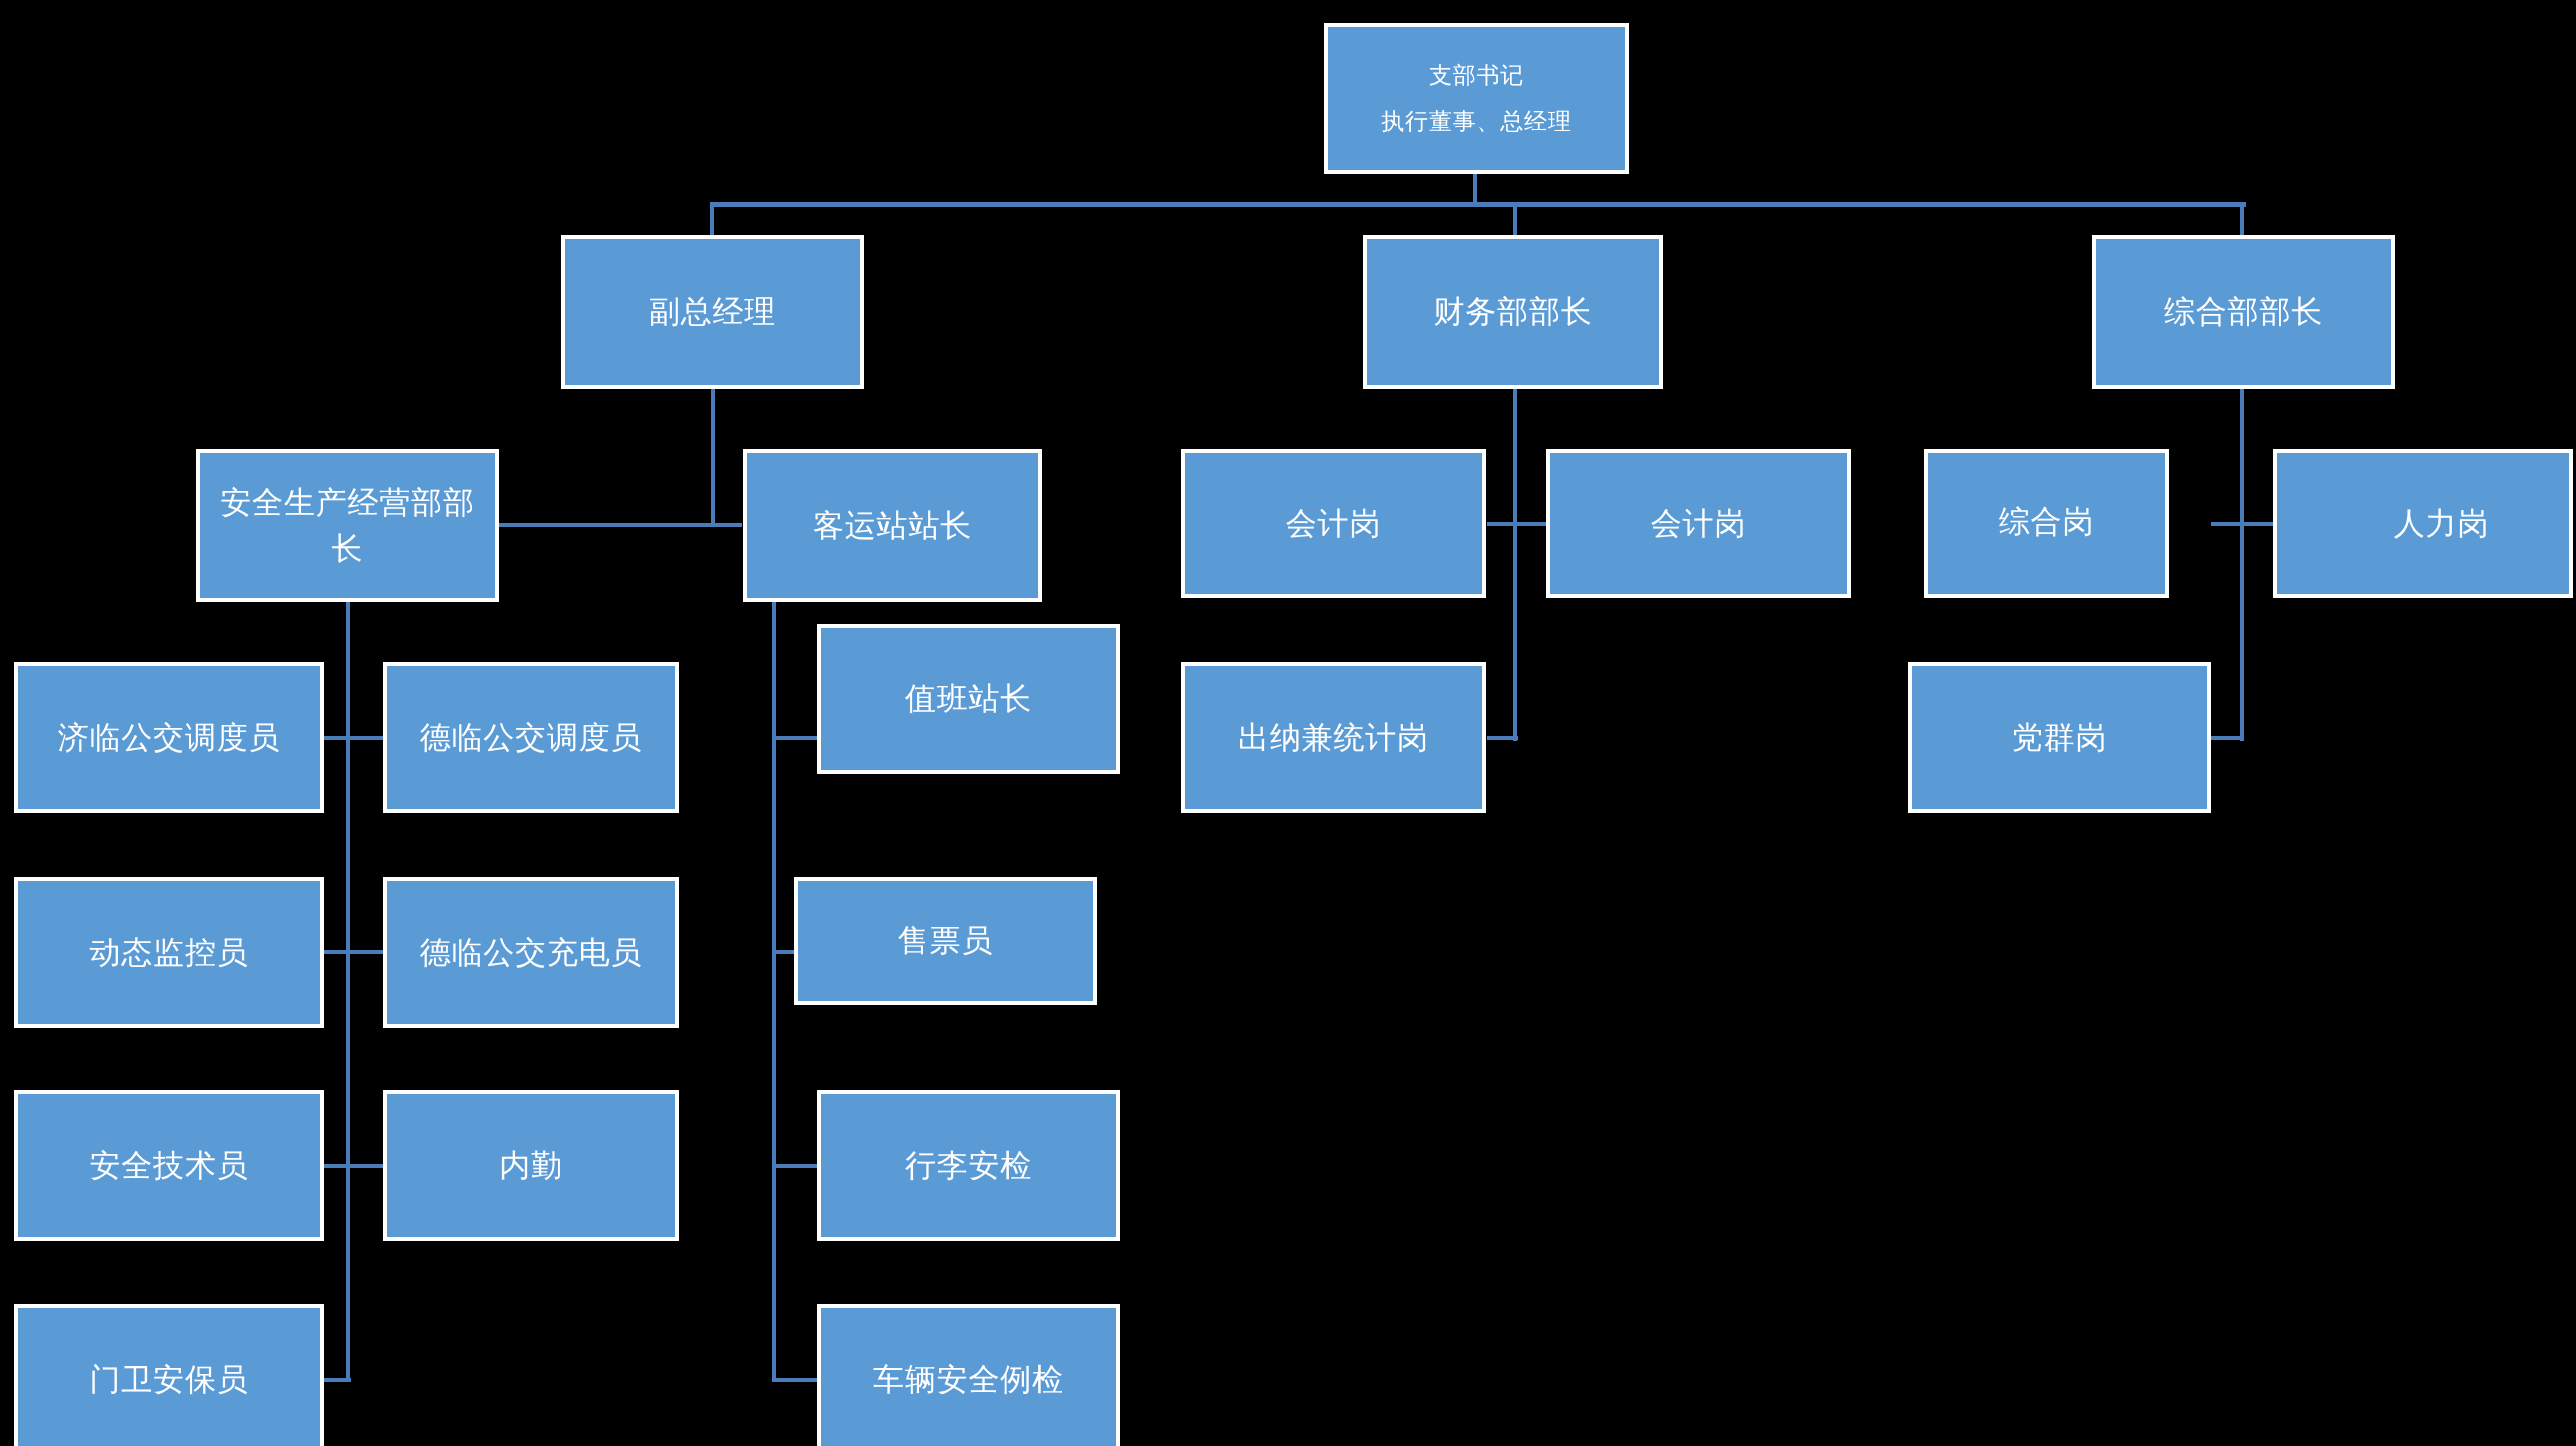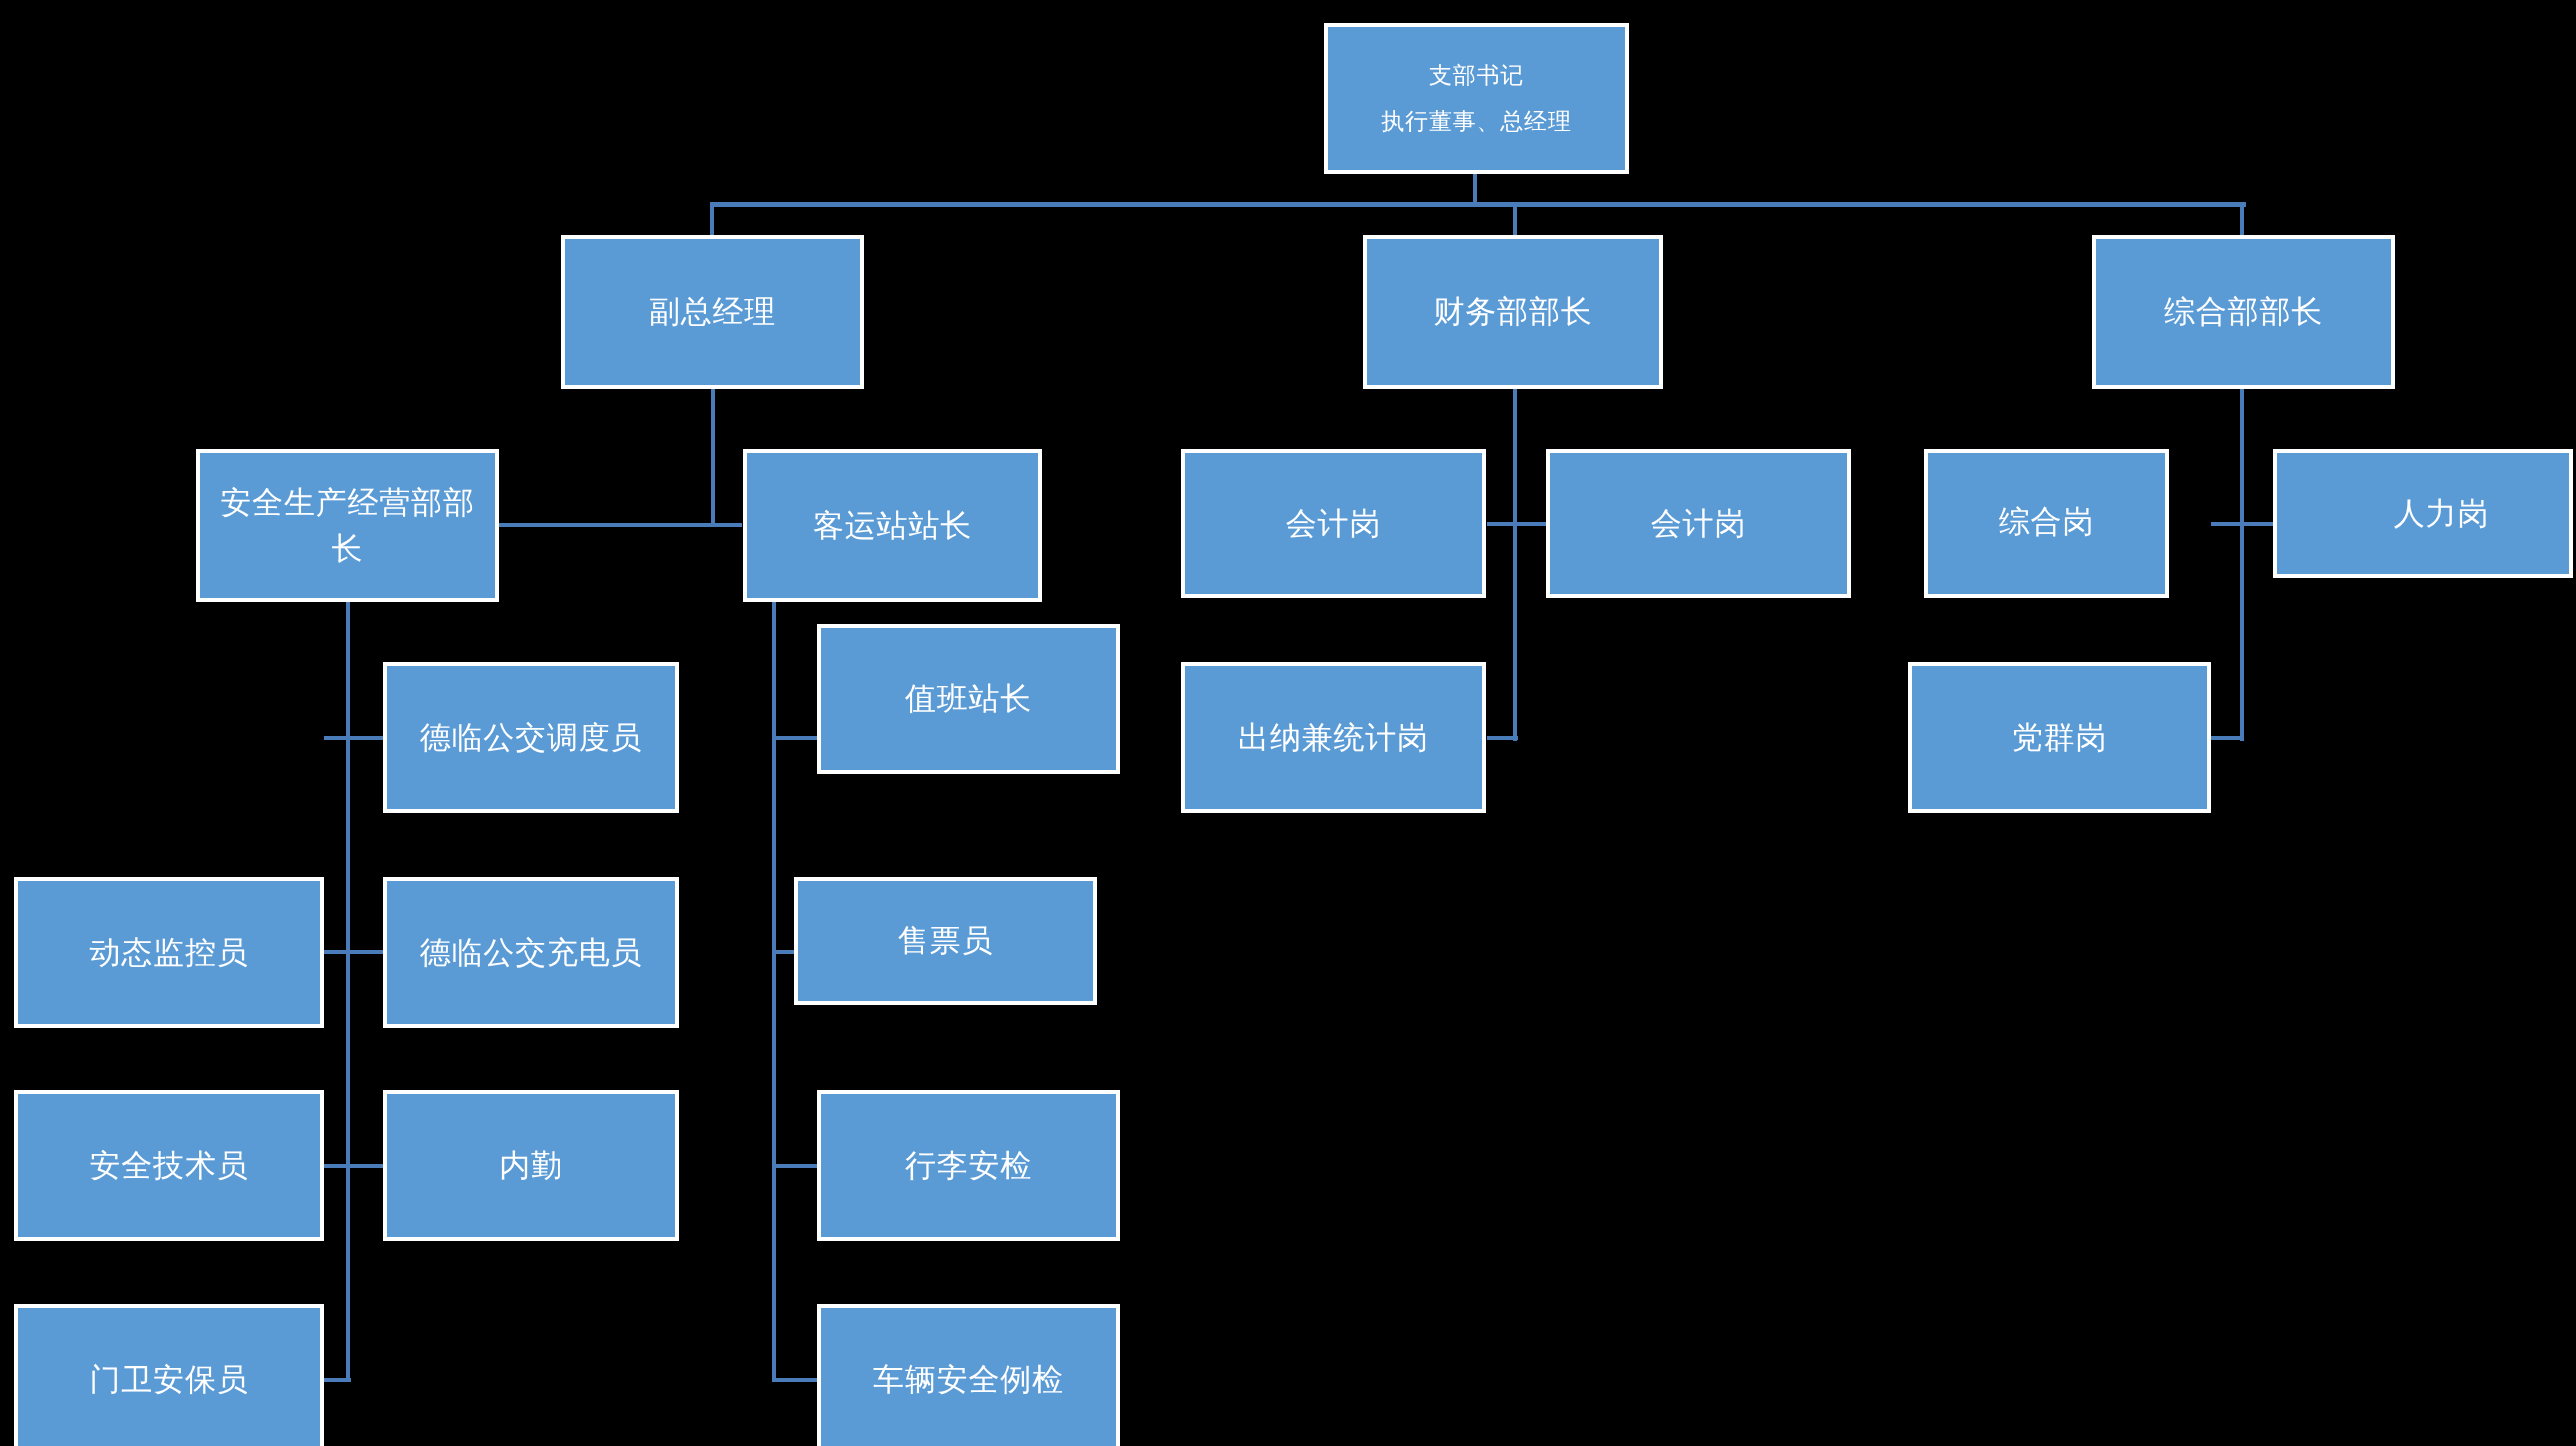--- a/index.html
+++ b/index.html
@@ -100,24 +100,27 @@
   </div>
   <div class="node" style="left:1181px;top:433px;width:305px;height:149px;">
     <span>会计岗</span>
   </div>
   <div class="node" style="left:1546px;top:433px;width:305px;height:149px;">
     <span>会计岗</span>
   </div>
   <div class="node" style="left:1924px;top:433px;width:245px;height:149px;font-family:Liberation Mono, monospace;">
     <span>综合岗</span>
   </div>
-  <div class="node" style="left:2273px;top:433px;width:300px;height:129px;padding-left:37px;">
+  <div class="node" style="left:2273px;top:433px;width:300px;height:149px;padding-left:37px;">
     <span>人力岗</span>
   </div>
 
+  <div class="node" style="left:14px;top:646px;width:310px;height:151px;">
+    <span>济临公交调度员</span>
+  </div>
   <div class="node" style="left:383px;top:646px;width:296px;height:151px;text-align:center;">
     <span>德临公交调度员</span>
   </div>
   <div class="node" style="left:817px;top:608px;width:303px;height:150px;">
     <span>值班站长</span>
   </div>
   <div class="node" style="left:1181px;top:646px;width:305px;height:151px;">
     <span>出纳兼统计岗</span>
   </div>
   <div class="node" style="left:1908px;top:646px;width:303px;height:151px;">

